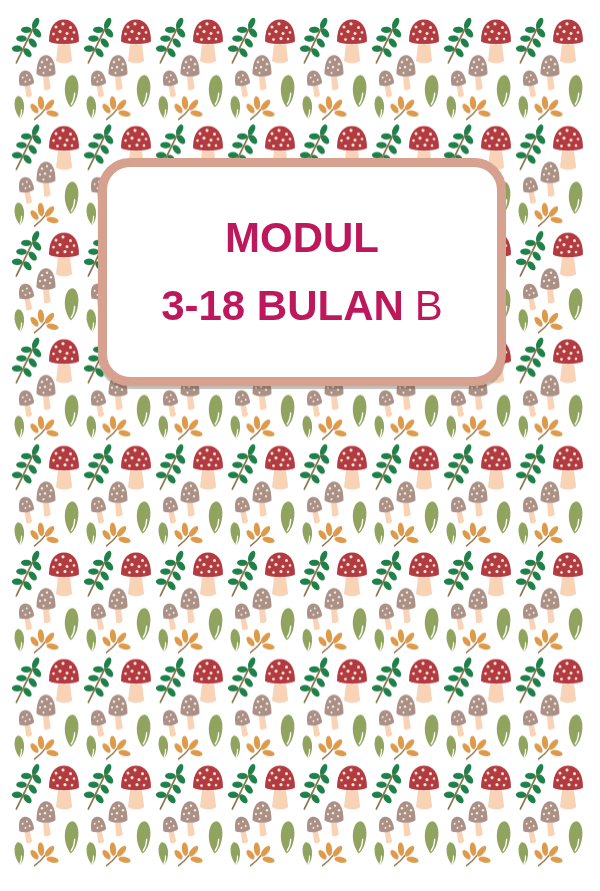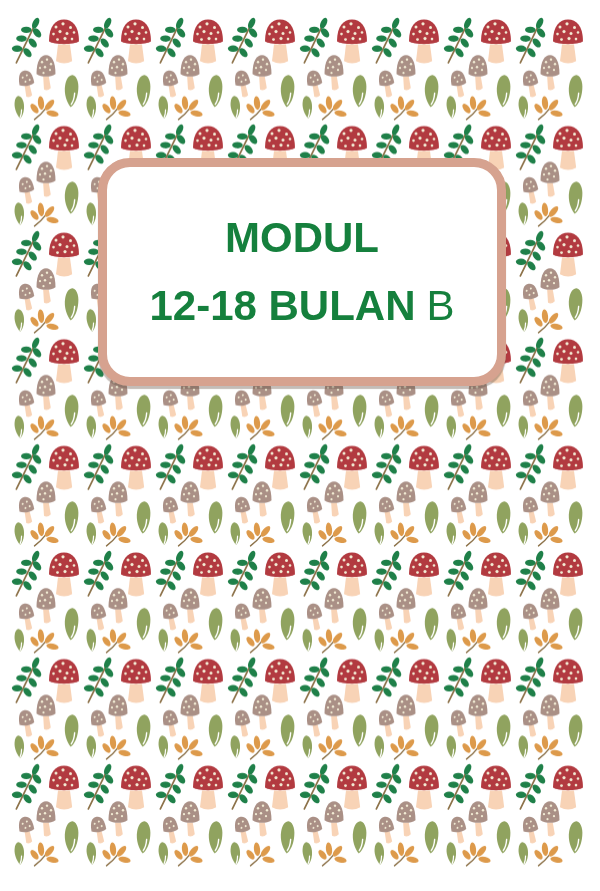--- a/index.html
+++ b/index.html
@@ -22,21 +22,21 @@
     box-shadow: 0 3px 1px rgba(100, 78, 66, 0.38);
     display: flex;
     flex-direction: column;
     justify-content: center;
     align-items: center;
   }
   .title-line {
     font-size: 42px;
     line-height: 68px;
     font-weight: 700;
-    color: #15803d;
+    color: #be185d;
     white-space: nowrap;
     text-align: center;
   }
   .title-line .reg { font-weight: 400; margin-left: 11px; }
 </style>
 </head>
 <body>
 
 <div class="page">
 
@@ -120,17 +120,17 @@
         </g>
 
       </pattern>
     </defs>
     <rect x="8" y="15" width="576" height="853" fill="url(#forest)"></rect>
   </svg>
 
   <div class="frame">
     <div class="title-line">MODUL</div>
     <div class="title-line">
-      <span>12-18 BULAN</span><span class="reg">B</span>
+      <span>3-18 BULAN</span><span class="reg">B</span>
     </div>
   </div>
 
 </div>
 
 </body></html>

